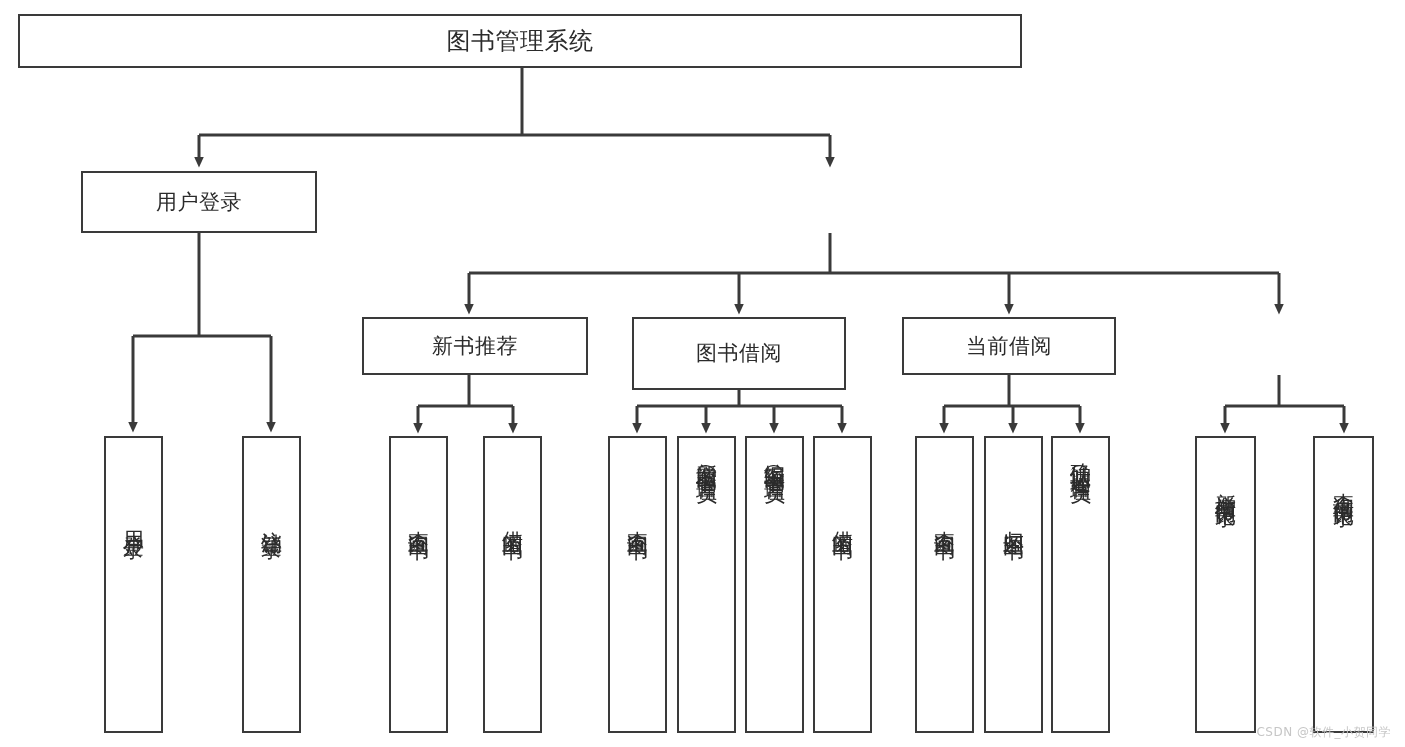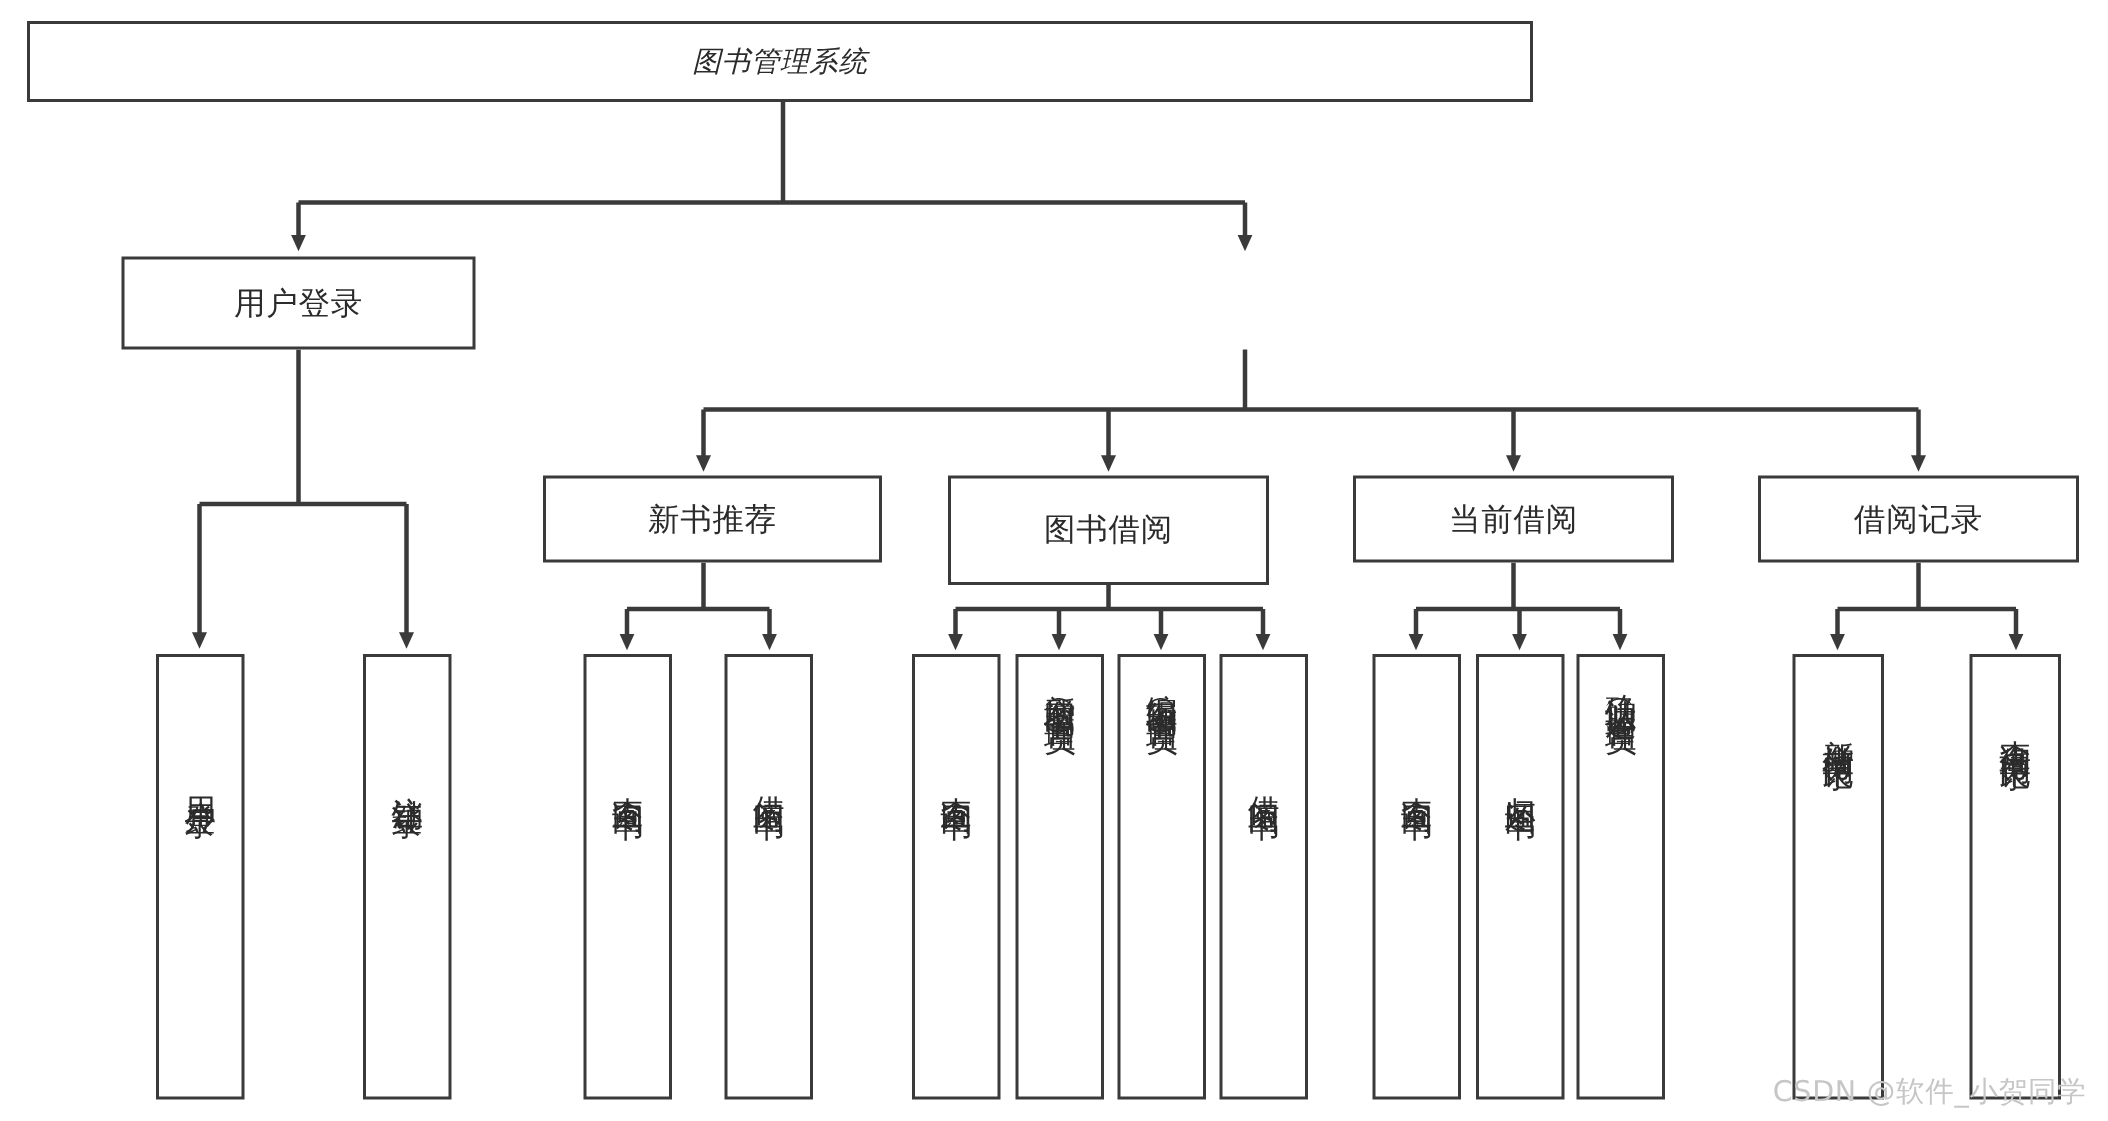--- a/index.html
+++ b/index.html
@@ -33,22 +33,21 @@
     line-height: 1.18;
     color: #2b2b2b;
   }
   
   .node.horiz .node-label {
     font-size: 21px;
     letter-spacing: 0.5px;
     white-space: nowrap;
   }
   .node.root .node-label {
-    font-size: 19px;
-    font-style: italic;
+    font-size: 24px;
   }
   
   .node.vert {
     align-items: flex-start;
     justify-content: center;
     padding-top: 14px;
   }
   .node.vert .node-label {
     writing-mode: vertical-rl;
     text-orientation: upright;
@@ -62,21 +61,21 @@
     left: 0;
     top: 0;
     width: 1405px;
     height: 747px;
     pointer-events: none;
   }
   .watermark {
     position: absolute;
     right: 14px;
     bottom: 6px;
-    font-size: 19px;
+    font-size: 12px;
     color: #c6c6c6;
     white-space: nowrap;
     letter-spacing: 0.5px;
   }
 </style>
 </head>
 <body>
 
 <div id="canvas">
 
@@ -140,23 +139,20 @@
 
   <div class="node horiz" style="left:362px; top:317px; width:226px; height:58px;">
     <span class="node-label">新书推荐</span>
   </div>
   <div class="node horiz" style="left:632px; top:317px; width:214px; height:73px;">
     <span class="node-label">图书借阅</span>
   </div>
   <div class="node horiz" style="left:902px; top:317px; width:214px; height:58px;">
     <span class="node-label">当前借阅</span>
   </div>
-  <div class="node horiz" style="left:1172px; top:317px; width:214px; height:58px;">
-    <span class="node-label">借阅记录</span>
-  </div>
 
   <div class="node vert" style="left:104px; top:436px; width:59px; height:297px; padding-top:76px;">
     <span class="node-label">用户登录</span>
   </div>
   <div class="node vert" style="left:242px; top:436px; width:59px; height:297px; padding-top:76px;">
     <span class="node-label">注销登录</span>
   </div>
 
   <div class="node vert" style="left:389px; top:436px; width:59px; height:297px; padding-top:76px;">
     <span class="node-label">查询图书</span>

